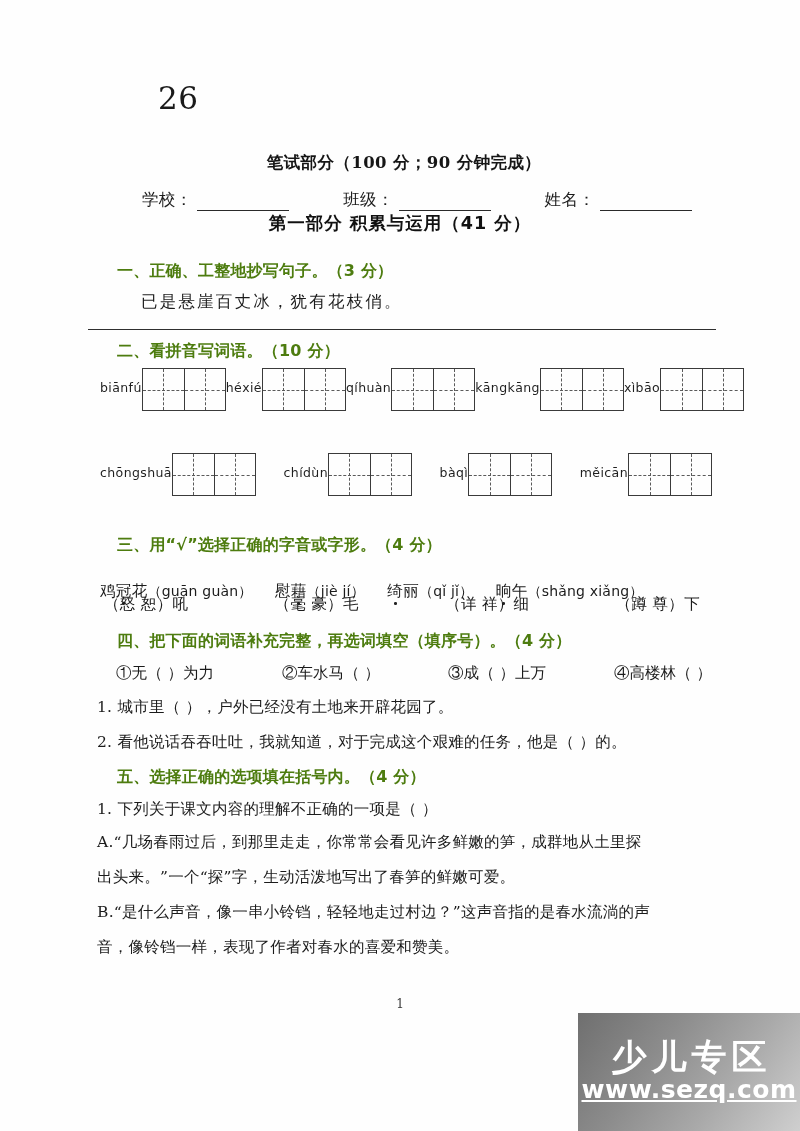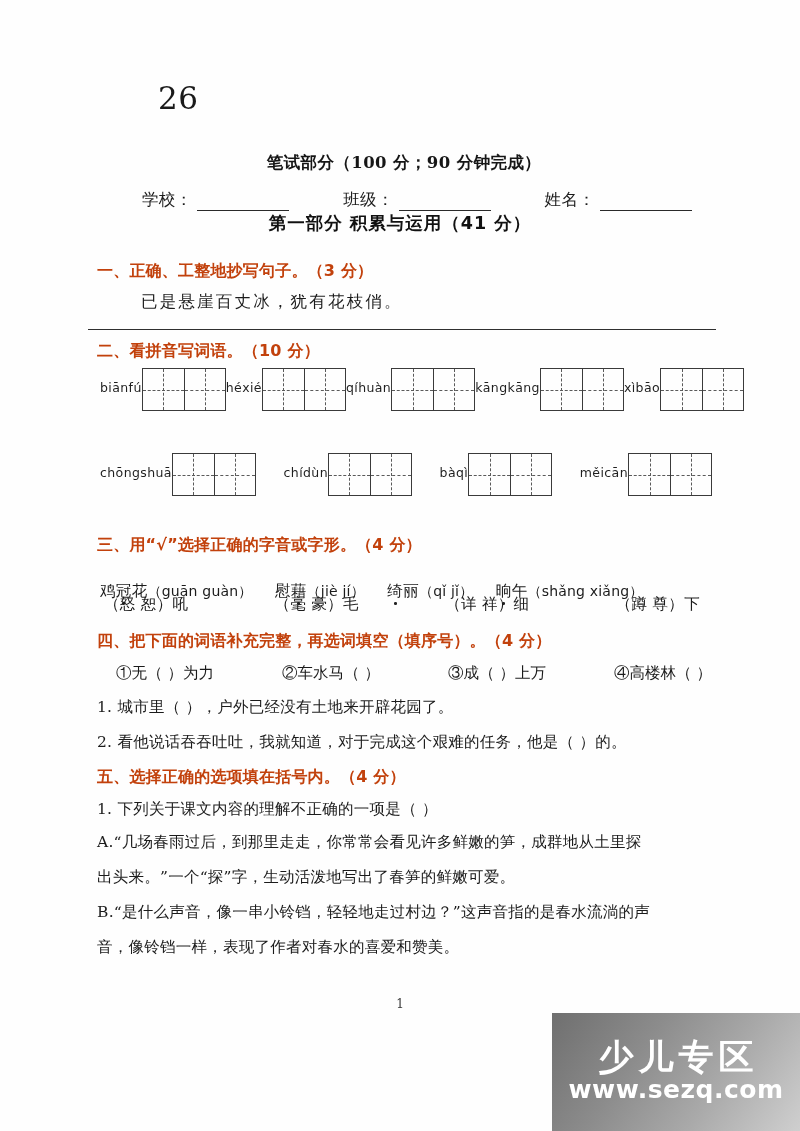--- a/index.html
+++ b/index.html
@@ -79,21 +79,22 @@
     color: #111;
   }
 
   
   .q-block { position: absolute; left: 97px; width: 616px; }
   .q-head {
     font-size: 16px;
     font-weight: bold;
     letter-spacing: 0.2px;
     font-family: "DejaVu Sans", "Liberation Sans", sans-serif;
-    color: #c2410c;
+    color: #4d7c0f;
+    margin-left: 20px;
   }
   .copy-sentence {
     margin-top: 9px;
     padding-left: 44px;
     font-size: 16.5px;
     letter-spacing: 2.2px;
     font-family: "DejaVu Serif", "Liberation Serif", serif;
   }
 
   .rule {
@@ -208,21 +209,21 @@
     font-size: 12px;
     font-family: "DejaVu Serif", "Liberation Serif", serif;
     color: #3a3a3a;
   }
 
   
   .watermark {
     position: absolute;
     right: 0;
     bottom: 0;
-    width: 248px;
+    width: 222px;
     height: 118px;
     background: linear-gradient(125deg, #6f6f6f 0%, #8c8c8c 35%, #a9a9a9 65%, #cfcfcf 100%);
     display: flex;
     flex-direction: column;
     align-items: center;
     justify-content: center;
   }
   .wm-cn {
     font-family: "DejaVu Sans", "Liberation Sans", sans-serif;
     font-weight: bold;
@@ -231,20 +232,21 @@
     letter-spacing: 5px;
     line-height: 1;
     padding-left: 5px;
   }
   .wm-url {
     font-family: "DejaVu Sans", "Liberation Sans", sans-serif;
     font-weight: bold;
     font-size: 25px;
     color: #ffffff;
     letter-spacing: 0.5px;
+    text-decoration: underline;
   }
 </style>
 </head>
 <body>
 
 <div id="page">
 
   <div class="corner-number">26</div>
 
   <div class="exam-header">

